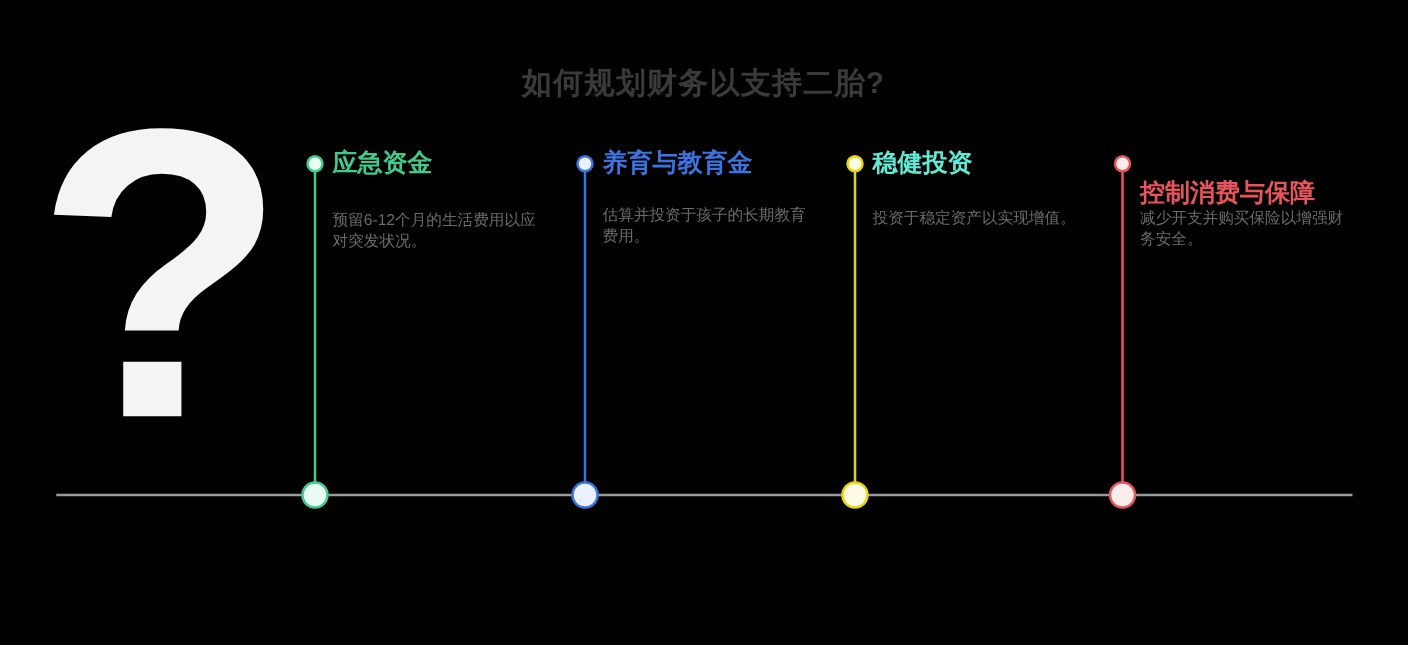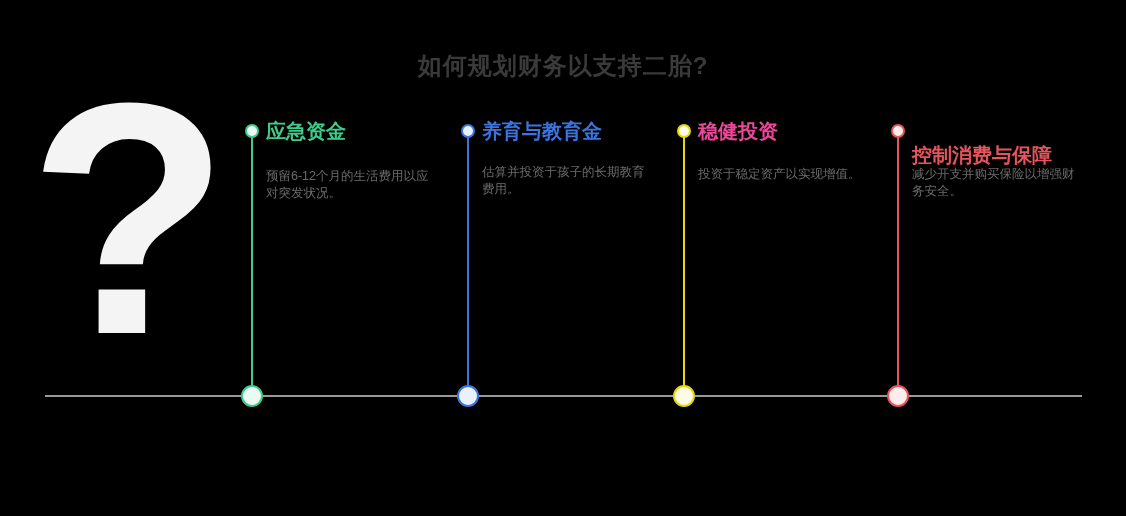--- a/index.html
+++ b/index.html
@@ -127,21 +127,21 @@
         <div class="connector" style="top: 131px; height: 265px; background: rgb(59, 116, 224);"></div>
         <div class="dot-top" style="top: 124px; border-color: rgb(59, 116, 224); background: rgb(234, 241, 253);"></div>
         <div class="dot-base" style="top: 385px; border-color: rgb(59, 116, 224); background: rgb(234, 241, 253);"></div>
         <div class="m-label" style="top: 120px; color: rgb(59, 116, 224);">养育与教育金</div>
         <div class="m-desc" style="top: 164px;">估算并投资于孩子的长期教育费用。</div>
       </div>
       <div class="milestone" style="left: 684px;">
         <div class="connector" style="top: 131px; height: 265px; background: rgb(232, 214, 8);"></div>
         <div class="dot-top" style="top: 124px; border-color: rgb(232, 214, 8); background: rgb(253, 251, 227);"></div>
         <div class="dot-base" style="top: 385px; border-color: rgb(232, 214, 8); background: rgb(253, 251, 227);"></div>
-        <div class="m-label" style="top: 120px; color: #ec4899;">稳健投资</div>
+        <div class="m-label" style="top: 120px; color: #5eead4;">稳健投资</div>
         <div class="m-desc" style="top: 166px;">投资于稳定资产以实现增值。</div>
       </div>
       <div class="milestone" style="left: 898px;">
         <div class="connector" style="top: 131px; height: 265px; background: rgb(232, 84, 92);"></div>
         <div class="dot-top" style="top: 124px; border-color: rgb(232, 84, 92); background: rgb(253, 236, 236);"></div>
         <div class="dot-base" style="top: 385px; border-color: rgb(232, 84, 92); background: rgb(253, 236, 236);"></div>
         <div class="m-label" style="top: 120px; color: rgb(232, 84, 92); margin-top: 24px;">控制消费与保障</div>
         <div class="m-desc" style="top: 166px;">减少开支并购买保险以增强财务安全。</div>
       </div>
     </div>

